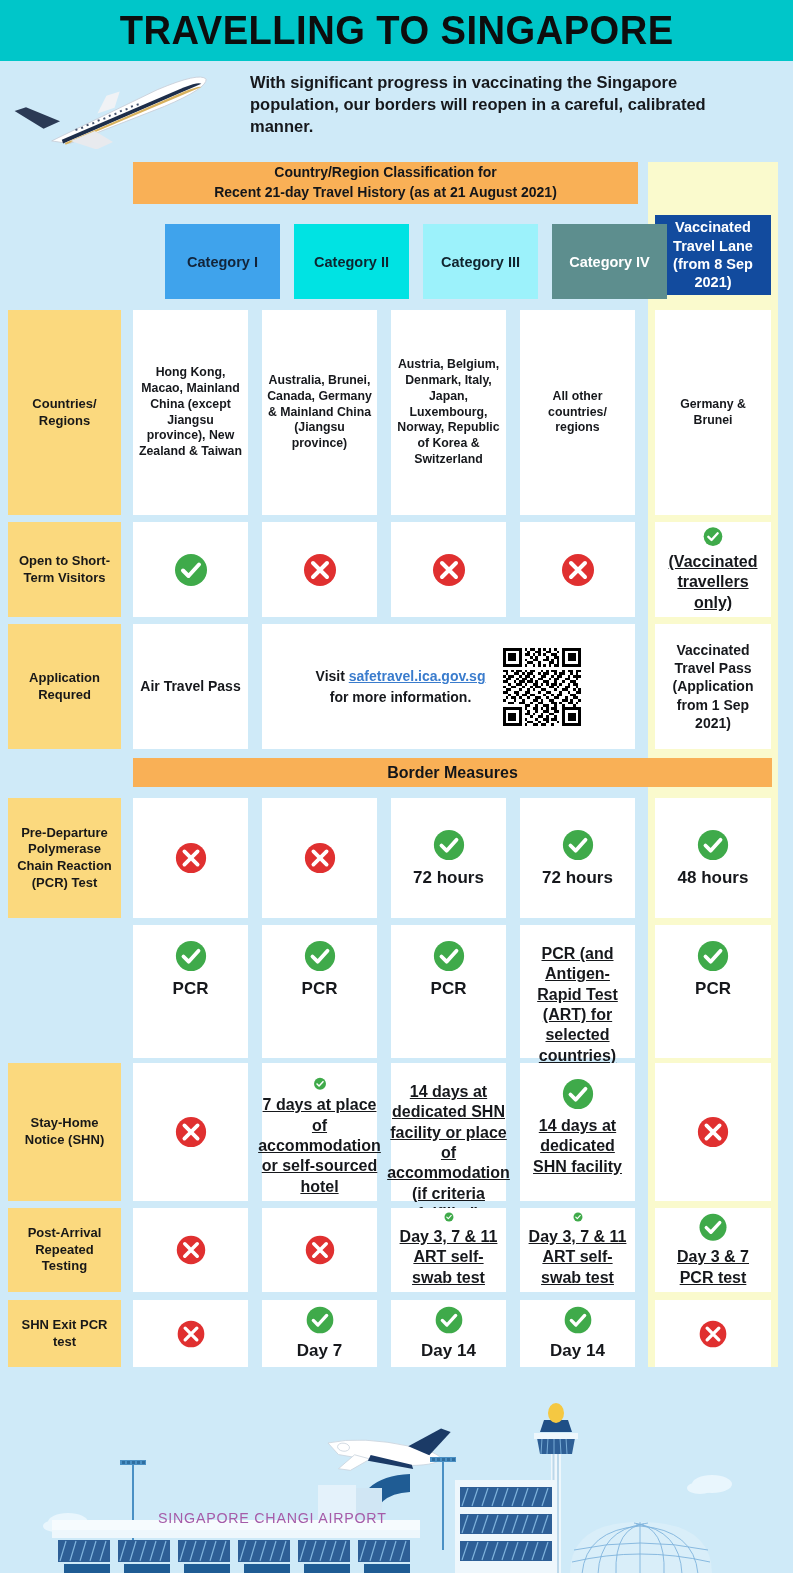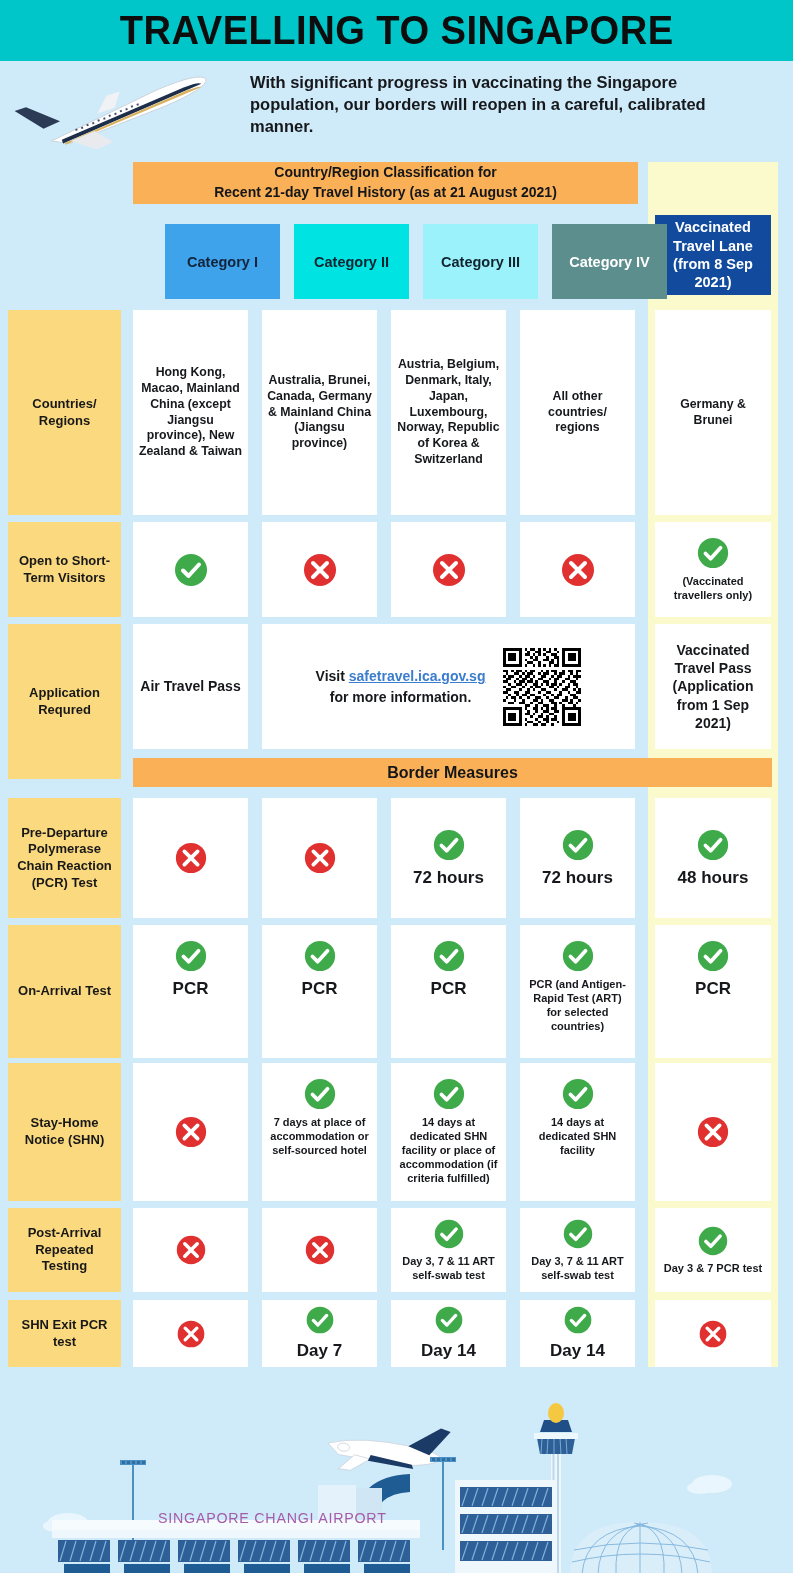--- a/index.html
+++ b/index.html
@@ -80,21 +80,21 @@
   
   .c1 { left: 133px; width: 115px; }
   .c2 { left: 262px; width: 115px; }
   .c3 { left: 391px; width: 115px; }
   .c4 { left: 520px; width: 115px; }
   .c5 { left: 655px; width: 116px; }
 
   
   .ico { display: block; }
   .ico-lbl { margin-top: 5px; font-size: 17px; font-weight: 700; line-height: 1.27; }
-  .ico-lbl.sm { font-size: 11px; }
+  .ico-lbl.sm { font-size: 16px; text-decoration: underline; }
 
   
   .bm-bar {
     position: absolute; left: 133px; top: 758px; width: 639px; height: 29px;
     background: #f9b056; display: flex; align-items: center; justify-content: center;
   }
   .bm-bar span { font-size: 16px; font-weight: 700; color: #14161a; }
 
   
   .appl-merged {
@@ -199,21 +199,21 @@
     </svg>
   </div>
   <div class="cell c5" style="top:522px;height:95px;">
     <svg class="ico" width="34" height="34" viewBox="0 0 36 36">
       <circle cx="18" cy="18" r="16" fill="#3faa4a"></circle>
       <path d="M10 18.5 L15.5 24 L26 12.5" stroke="#ffffff" stroke-width="4" fill="none" stroke-linecap="round" stroke-linejoin="round"></path>
     </svg>
     <div class="ico-lbl sm">(Vaccinated travellers only)</div>
   </div>
 
-  <div class="rowlabel" style="top:624px;height:155px;width:113px;">Application Requred</div>
+  <div class="rowlabel" style="top:624px;height:125px;width:113px;">Application Requred</div>
   <div class="cell c1" style="top:624px;height:125px;font-size:14px;">Air Travel Pass</div>
 
   <div class="appl-merged">
     <div class="appl-text">
       <span>Visit </span><a class="appl-link" href="#">safetravel.ica.gov.sg</a><br>
       <span>for more information.</span>
     </div>
     <svg class="qr" viewBox="0 0 29 29" shape-rendering="crispEdges">
       <rect width="29" height="29" fill="#ffffff"></rect>
       <g fill="#000000">
@@ -473,21 +473,20 @@
     <div class="ico-lbl">72 hours</div>
   </div>
   <div class="cell c5" style="top:798px;height:120px;">
     <svg class="ico" width="34" height="34" viewBox="0 0 36 36">
       <circle cx="18" cy="18" r="16" fill="#3faa4a"></circle>
       <path d="M10 18.5 L15.5 24 L26 12.5" stroke="#ffffff" stroke-width="4" fill="none" stroke-linecap="round" stroke-linejoin="round"></path>
     </svg>
     <div class="ico-lbl">48 hours</div>
   </div>
 
-  <div class="rowlabel" style="top:925px;height:133px;width:113px;">On-Arrival Test</div>
   <div class="cell c1" style="top:925px;height:133px;justify-content:flex-start;padding-top:14px;">
     <svg class="ico" width="34" height="34" viewBox="0 0 36 36">
       <circle cx="18" cy="18" r="16" fill="#3faa4a"></circle>
       <path d="M10 18.5 L15.5 24 L26 12.5" stroke="#ffffff" stroke-width="4" fill="none" stroke-linecap="round" stroke-linejoin="round"></path>
     </svg>
     <div class="ico-lbl">PCR</div>
   </div>
   <div class="cell c2" style="top:925px;height:133px;justify-content:flex-start;padding-top:14px;">
     <svg class="ico" width="34" height="34" viewBox="0 0 36 36">
       <circle cx="18" cy="18" r="16" fill="#3faa4a"></circle>

